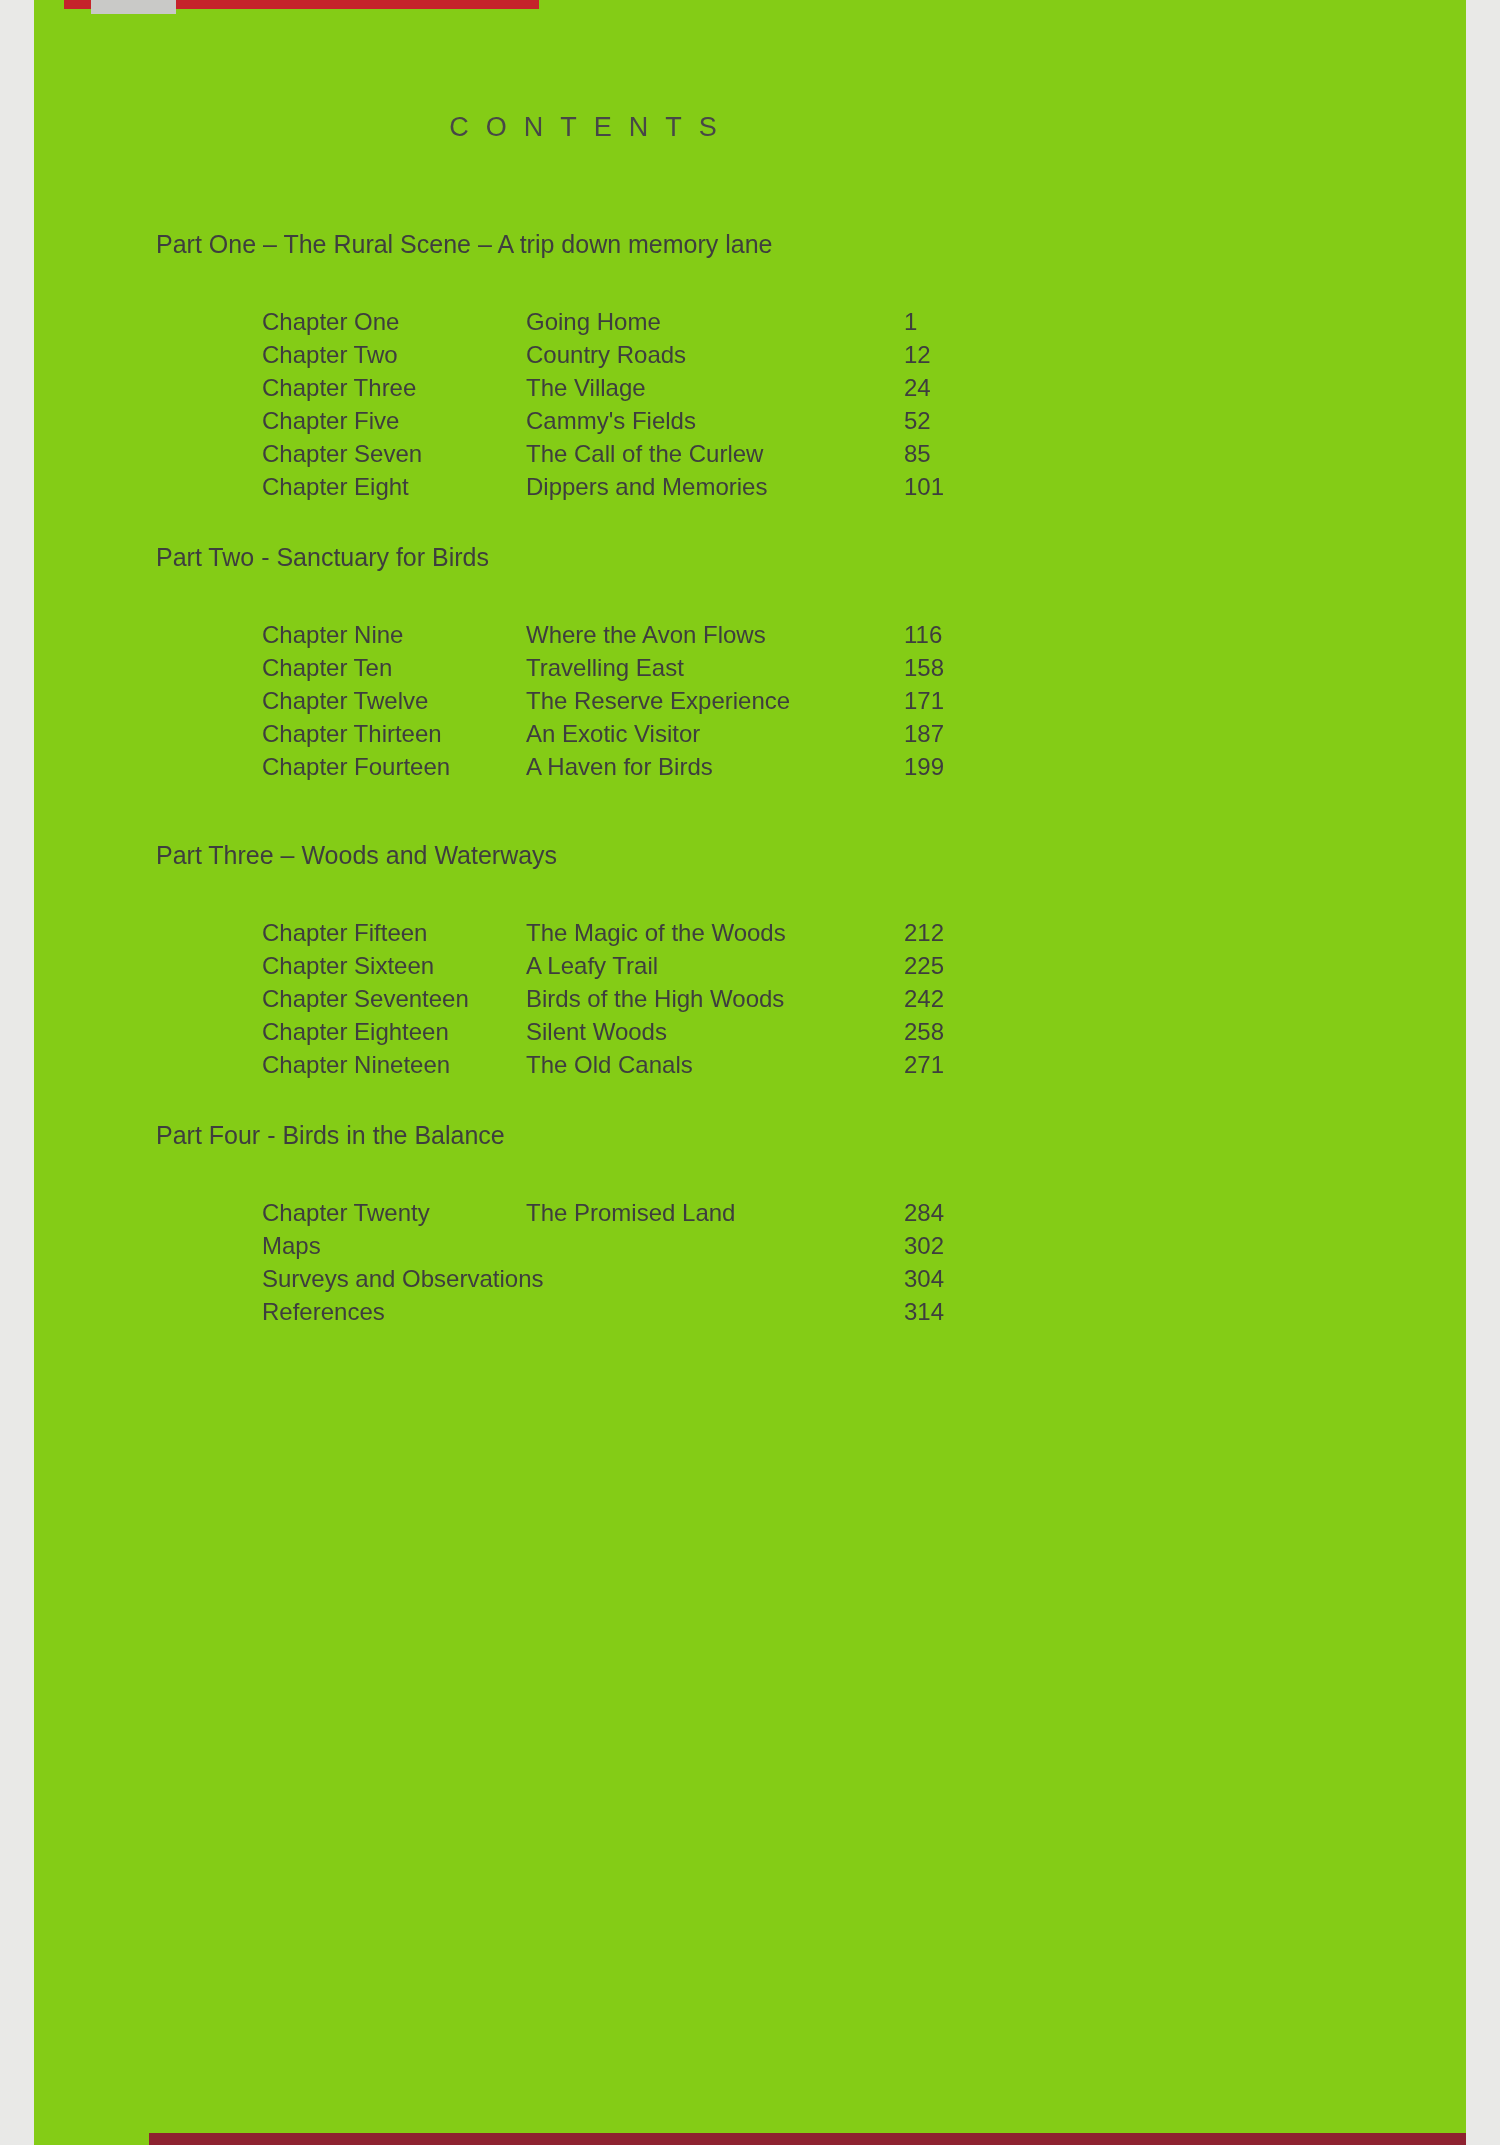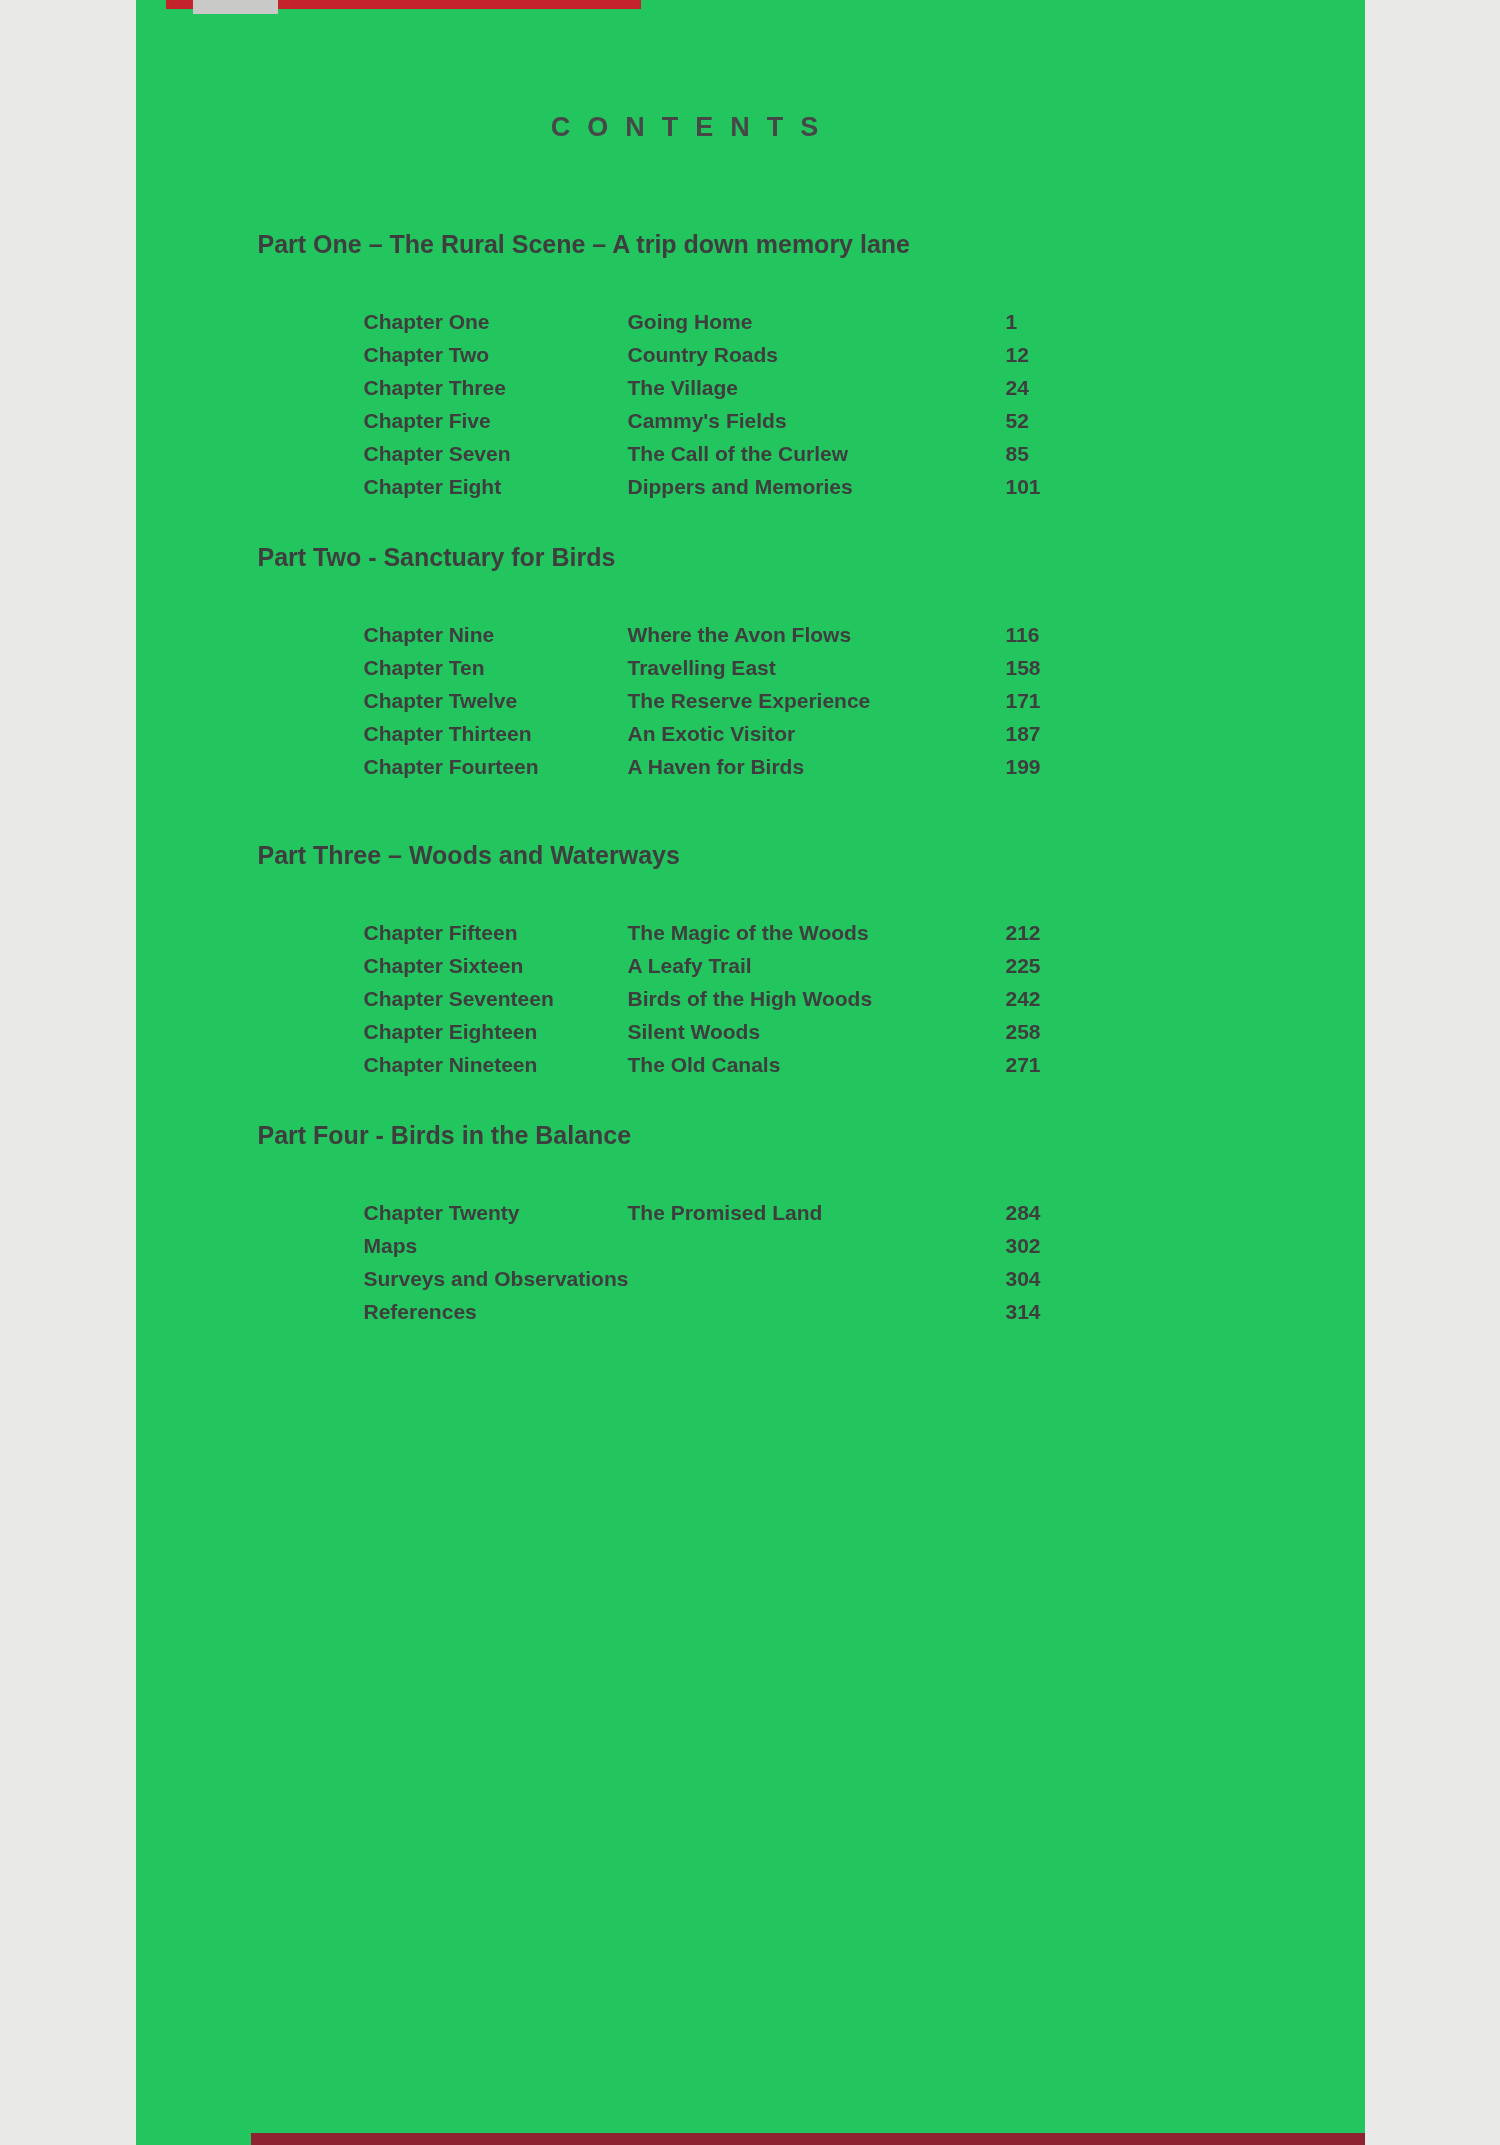--- a/index.html
+++ b/index.html
@@ -2,28 +2,27 @@
 <html><head>
 <meta charset="utf-8">
 <style>
   html, body {
     margin: 0;
     padding: 0;
     background: #e9e9e7;
   }
   .page {
     position: relative;
-    width: 1229px;
+    width: 1432px;
     height: 2145px;
-    background: #22c55e;
+    background: #84cc16;
     font-family: "Liberation Sans", sans-serif;
     color: #3e3e3e;
     overflow: hidden;
     margin: 0 auto;
-    font-weight: bold;
   }
   .title {
     position: absolute;
     top: 112px;
     left: 0;
     width: 1115px;
     text-align: center;
     font-size: 27px;
     letter-spacing: 17px;
     color: #474747;
@@ -42,21 +41,21 @@
   }
   .rows {
     margin-left: 106px;
     margin-bottom: 38px;
   }
   .row {
     display: flex;
     align-items: baseline;
     height: 33px;
     line-height: 33px;
-    font-size: 21px;
+    font-size: 24px;
     white-space: nowrap;
   }
   .col-chapter { width: 264px; flex: none; }
   .col-title   { width: 378px; flex: none; }
   .col-page    { flex: none; }
   section.part:nth-of-type(3) { margin-top: 56px; }
   .artifact { position: absolute; }
   .top-red    { top: 0; left: 30px;  width: 475px; height: 9px; }
   .top-gray   { top: 0; left: 57px;  width: 85px;  height: 14px; }
   .bottom-red { bottom: 0; left: 115px; right: 0;  height: 12px; }

